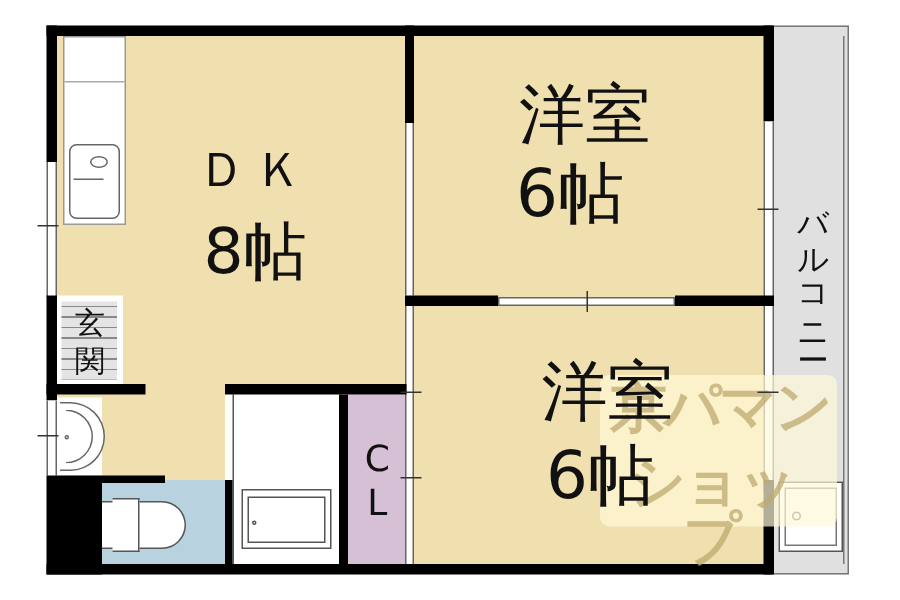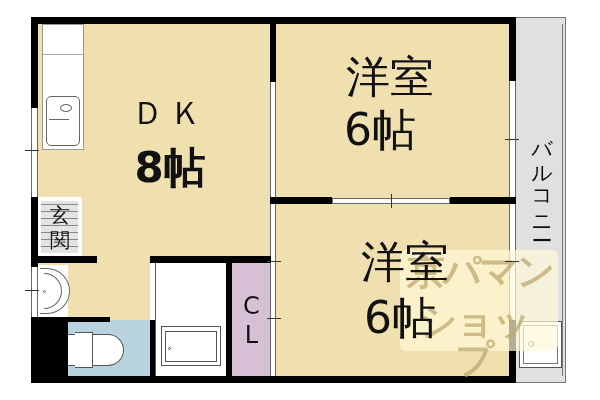--- a/index.html
+++ b/index.html
@@ -90,21 +90,21 @@
   <div class="win" style="left:332px;top:198px;width:118px;height:6px;"></div>
   <div class="wall" style="left:450px;top:197px;width:66px;height:7px;"></div>
 
   <div class="wall" style="left:31px;top:256px;width:66px;height:7px;"></div>
   <div class="wall" style="left:150px;top:256px;width:121px;height:7px;"></div>
   <div class="wall" style="left:226px;top:263px;width:6px;height:114px;"></div>
   <div class="wall" style="left:150px;top:320px;width:5px;height:57px;"></div>
   <div class="wall" style="left:68px;top:317px;width:42px;height:5px;"></div>
 
   <div class="label" style="left:110px;top:97px;width:120px;font-size:32px;letter-spacing:6px;">ＤＫ</div>
-  <div class="label" style="left:110px;top:147px;width:120px;font-size:42px;font-weight:bold;">8帖</div>
+  <div class="label" style="left:110px;top:147px;width:120px;font-size:42px;">8帖</div>
 
   <div class="label" style="left:325px;top:55px;width:130px;font-size:44px;">洋室</div>
   <div class="label" style="left:325px;top:108px;width:110px;font-size:44px;">6帖</div>
 
   <div class="abs" style="left:400px;top:250px;width:158px;height:101px;background:rgba(255,248,215,0.7);border-radius:6px;"></div>
   <div class="label" style="left:402px;top:252px;width:156px;font-size:38px;font-weight:bold;color:rgba(190,170,110,0.75);letter-spacing:-2px;">京パマン</div>
   <div class="label" style="left:402px;top:302px;width:144px;font-size:38px;font-weight:bold;color:rgba(190,170,110,0.75);letter-spacing:-2px;">ショップ</div>
 
   <div class="label" style="left:340px;top:240px;width:130px;font-size:44px;">洋室</div>
   <div class="label" style="left:345px;top:296px;width:110px;font-size:44px;">6帖</div>

